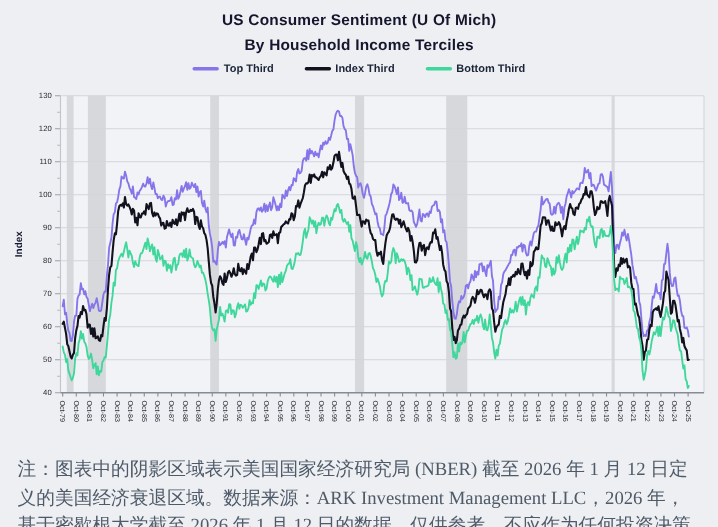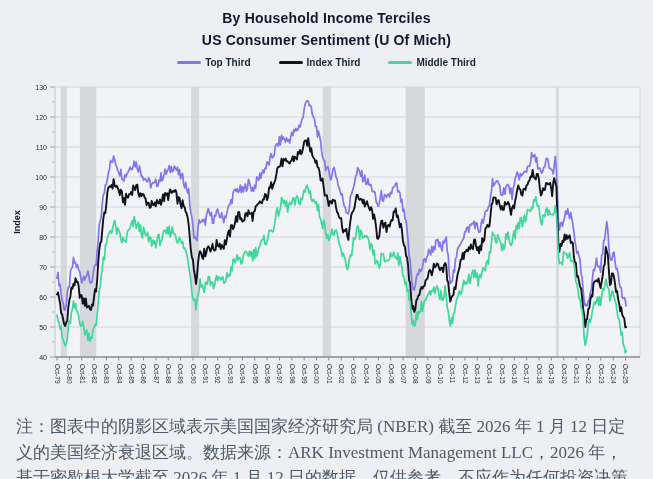--- a/index.html
+++ b/index.html
@@ -28,36 +28,36 @@
     font-family:"Liberation Serif","DejaVu Serif",serif;
     font-size:17px;line-height:1.5;color:#4e5a68;
   }
 </style>
 </head>
 <body>
 
 <div class="stage">
 
   <div class="title-block">
+    <div class="title-line">US Consumer Sentiment (U Of Mich)</div>
     <div class="title-line">By Household Income Terciles</div>
-    <div class="title-line">US Consumer Sentiment (U Of Mich)</div>
   </div>
 
   <div class="legend-row">
     <div class="legend-item">
       <span class="legend-swatch" style="background: rgb(132, 117, 234);"></span>
       <span class="legend-label">Top Third</span>
     </div>
     <div class="legend-item">
       <span class="legend-swatch" style="background: rgb(18, 18, 30);"></span>
       <span class="legend-label">Index Third</span>
     </div>
     <div class="legend-item">
       <span class="legend-swatch" style="background: rgb(63, 215, 155);"></span>
-      <span class="legend-label">Middle Third</span>
+      <span class="legend-label">Bottom Third</span>
     </div>
   </div>
 
   <div class="chart-wrap">
     <svg id="chart" width="653" height="325" viewBox="0 0 653 325">
         <rect x="55" y="9" width="585" height="270" fill="#f2f3f6"></rect>
         <g>
           <rect x="60.7" y="9" width="6.2" height="270" fill="#d6d8dc"></rect>
           <rect x="79.9" y="9" width="16.3" height="270" fill="#d6d8dc"></rect>
           <rect x="191.1" y="9" width="8.0" height="270" fill="#d6d8dc"></rect>

